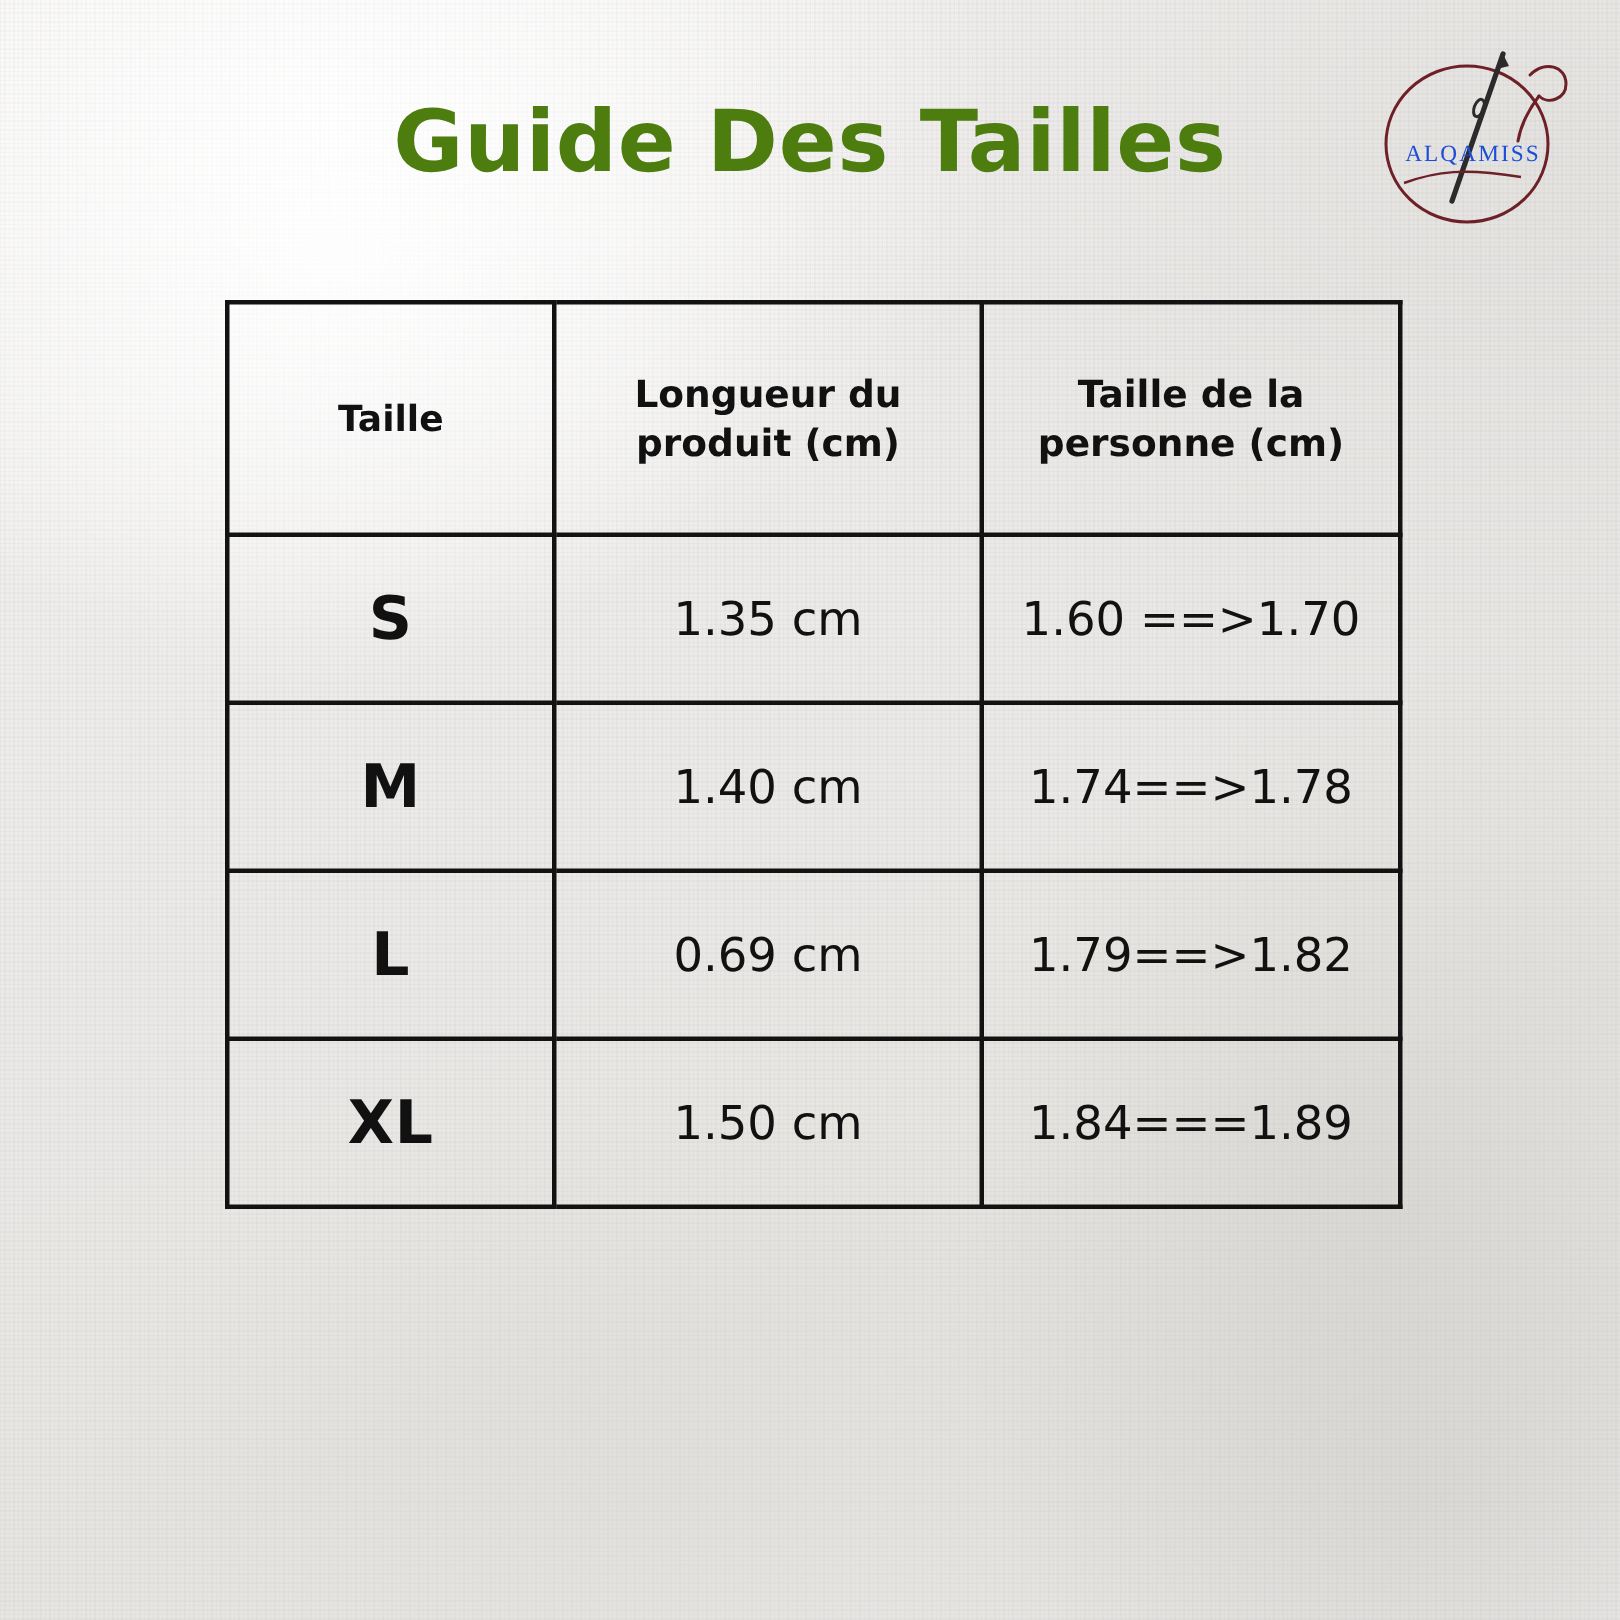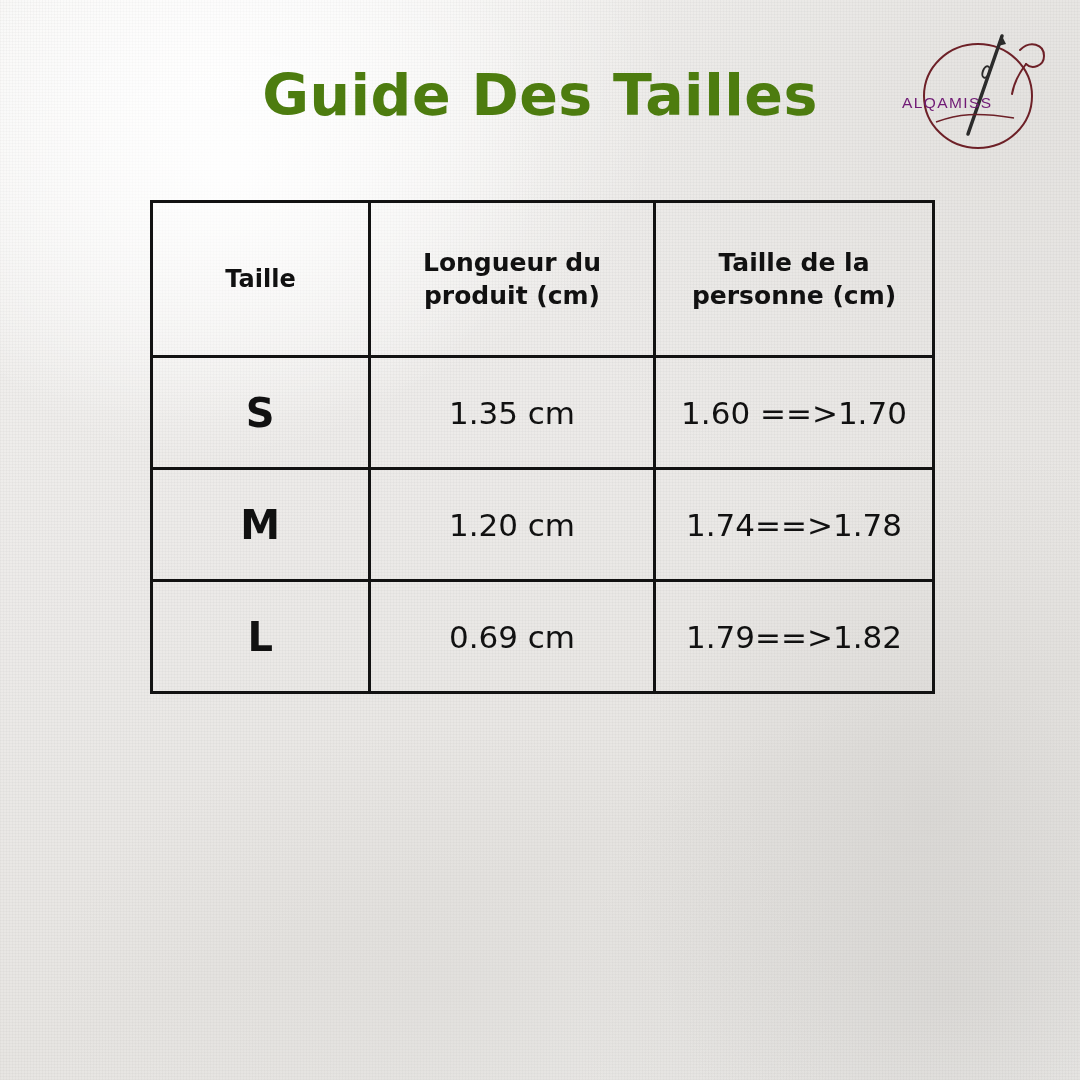--- a/index.html
+++ b/index.html
@@ -75,25 +75,25 @@
     right: 18px;
     width: 160px;
     height: 160px;
   }
   .logo svg { display: block; }
   .logo-text {
     position: absolute;
     top: 80px;
     left: 0;
     width: 160px;
-    text-align: left;
+    text-align: center;
     font-size: 15.5px;
     letter-spacing: 1.4px;
-    color: #701a75;
-    font-family: Liberation Sans, sans-serif;
+    color: #1d4ed8;
+    font-family: Liberation Serif, serif;
   }
 
   
   .table-wrap {
     position: absolute;
     left: 150px;
     top: 200px;
     width: 684px;
   }
   table.size-table {
@@ -187,25 +187,30 @@
         </tr>
       </thead>
       <tbody>
         <tr>
           <td class="size-cell">S</td>
           <td class="len-cell">1.35 cm</td>
           <td class="height-cell">1.60 ==&gt;1.70</td>
         </tr>
         <tr>
           <td class="size-cell">M</td>
-          <td class="len-cell">1.20 cm</td>
+          <td class="len-cell">1.40 cm</td>
           <td class="height-cell">1.74==&gt;1.78</td>
         </tr>
         <tr>
           <td class="size-cell">L</td>
           <td class="len-cell">0.69 cm</td>
           <td class="height-cell">1.79==&gt;1.82</td>
         </tr>
+        <tr>
+          <td class="size-cell">XL</td>
+          <td class="len-cell">1.50 cm</td>
+          <td class="height-cell">1.84===1.89</td>
+        </tr>
       </tbody>
     </table>
   </div>
 
 </div>
 
 </body></html>

